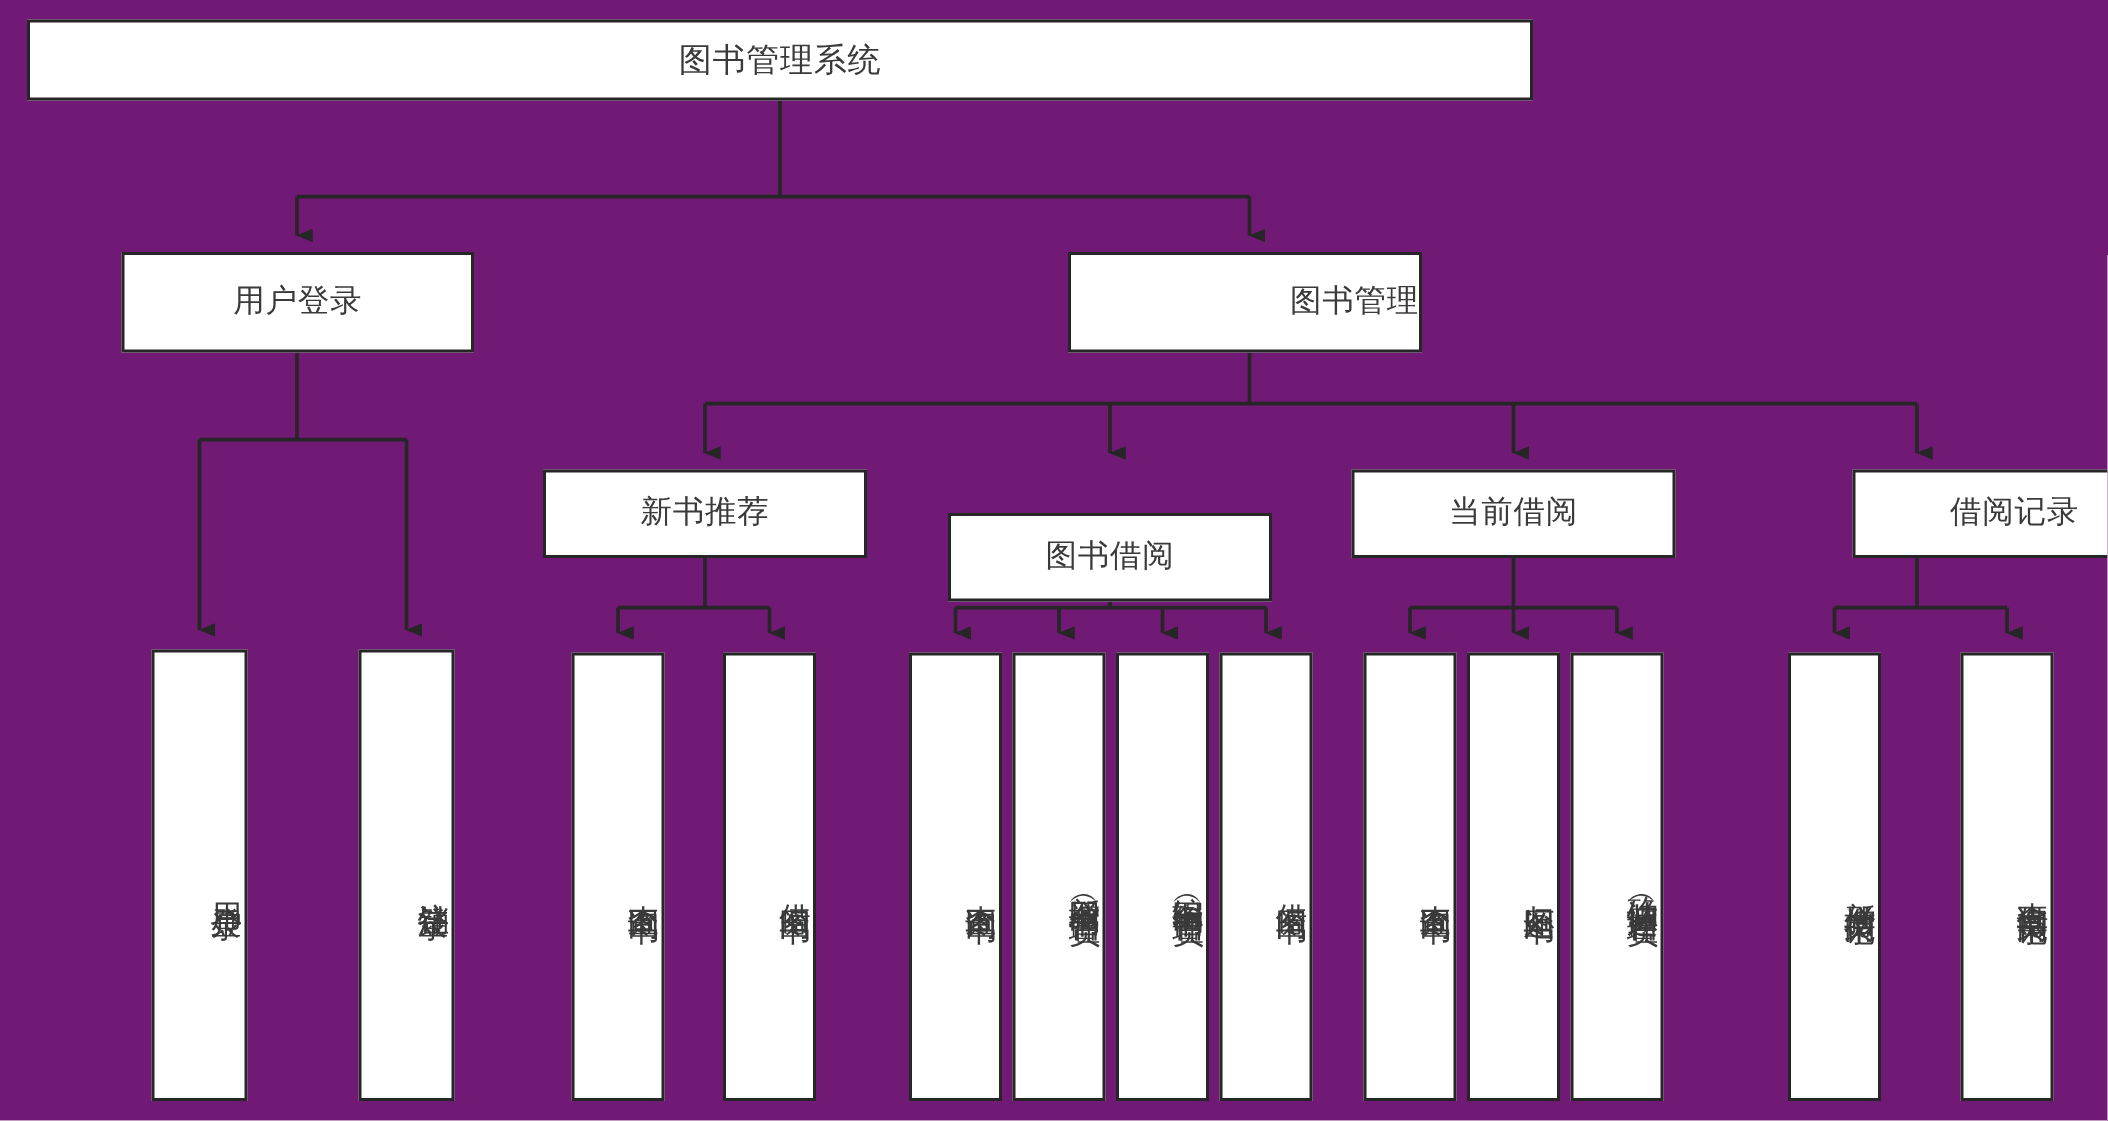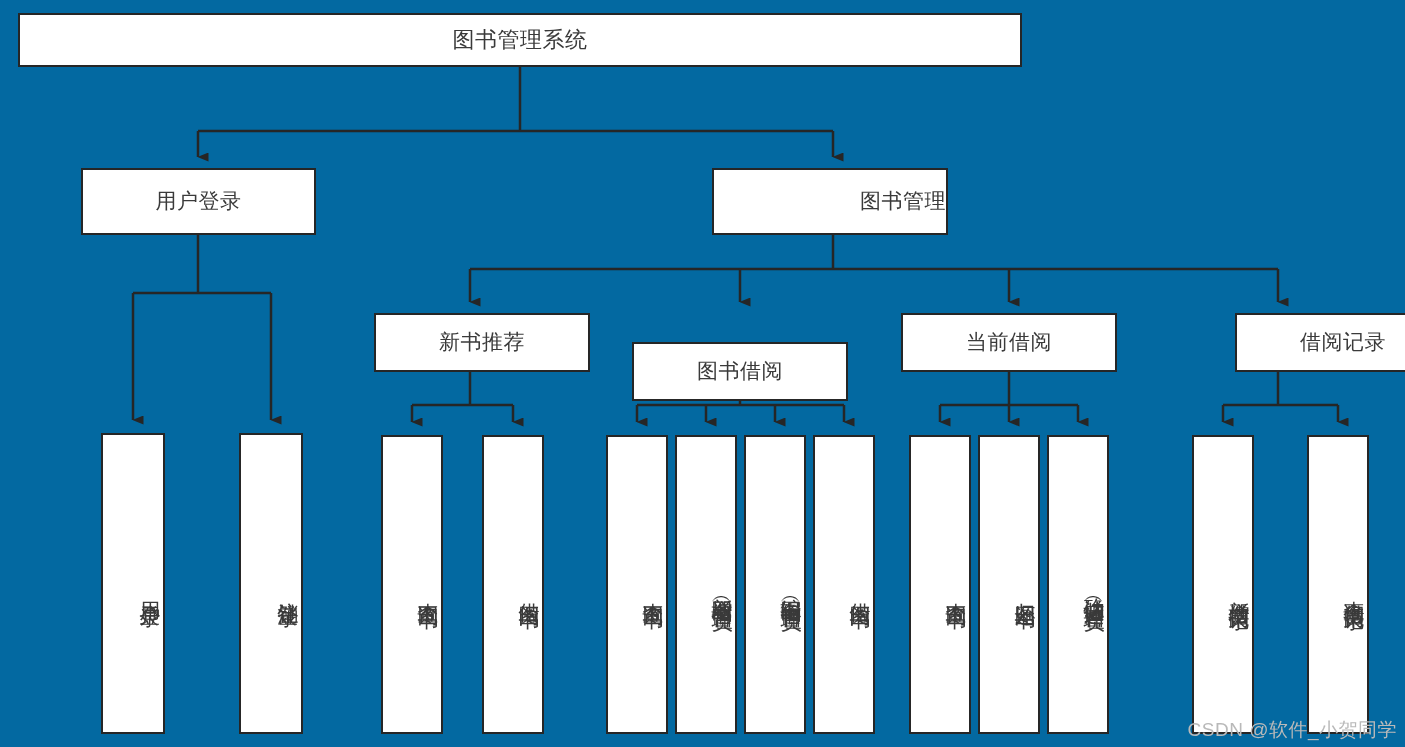--- a/index.html
+++ b/index.html
@@ -8,21 +8,21 @@
     padding: 0;
     background: #ffffff;
   }
   body {
     font-family: "Liberation Sans", "DejaVu Sans", sans-serif;
   }
   #diagram-root {
     position: relative;
     width: 1405px;
     height: 747px;
-    background: #0369a1;
+    background: #701a75;
     overflow: hidden;
   }
   svg.wires {
     position: absolute;
     left: 0;
     top: 0;
     width: 1405px;
     height: 747px;
     pointer-events: none;
   }
@@ -128,21 +128,21 @@
   </div>
 
   <div class="node horizontal" style="left:81px; top:168px; width:235px; height:67px;">
     <span class="label">用户登录</span>
   </div>
 
   <div class="node horizontal" style="left:712px; top:168px; width:236px; height:67px;justify-content:flex-end;">
     <span class="label">图书管理</span>
   </div>
 
-  <div class="node horizontal" style="left:362px; top:313px; width:216px; height:59px;margin-left:12px;">
+  <div class="node horizontal" style="left:362px; top:313px; width:216px; height:59px;">
     <span class="label">新书推荐</span>
   </div>
 
   <div class="node horizontal" style="left:632px; top:313px; width:216px; height:59px;margin-top:29px;">
     <span class="label">图书借阅</span>
   </div>
 
   <div class="node horizontal" style="left:901px; top:313px; width:216px; height:59px;align-items:center;">
     <span class="label">当前借阅</span>
   </div>
@@ -196,15 +196,14 @@
   </div>
 
   <div class="node vertical" style="left:1192px; top:435px; width:62px; height:299px;">
     <span class="label">新增借阅记录</span>
   </div>
 
   <div class="node vertical" style="left:1307px; top:435px; width:62px; height:299px;">
     <span class="label">查询借阅记录</span>
   </div>
 
-  <div class="watermark">CSDN @软件_小贺同学</div>
 
 </div>
 
 </body></html>

